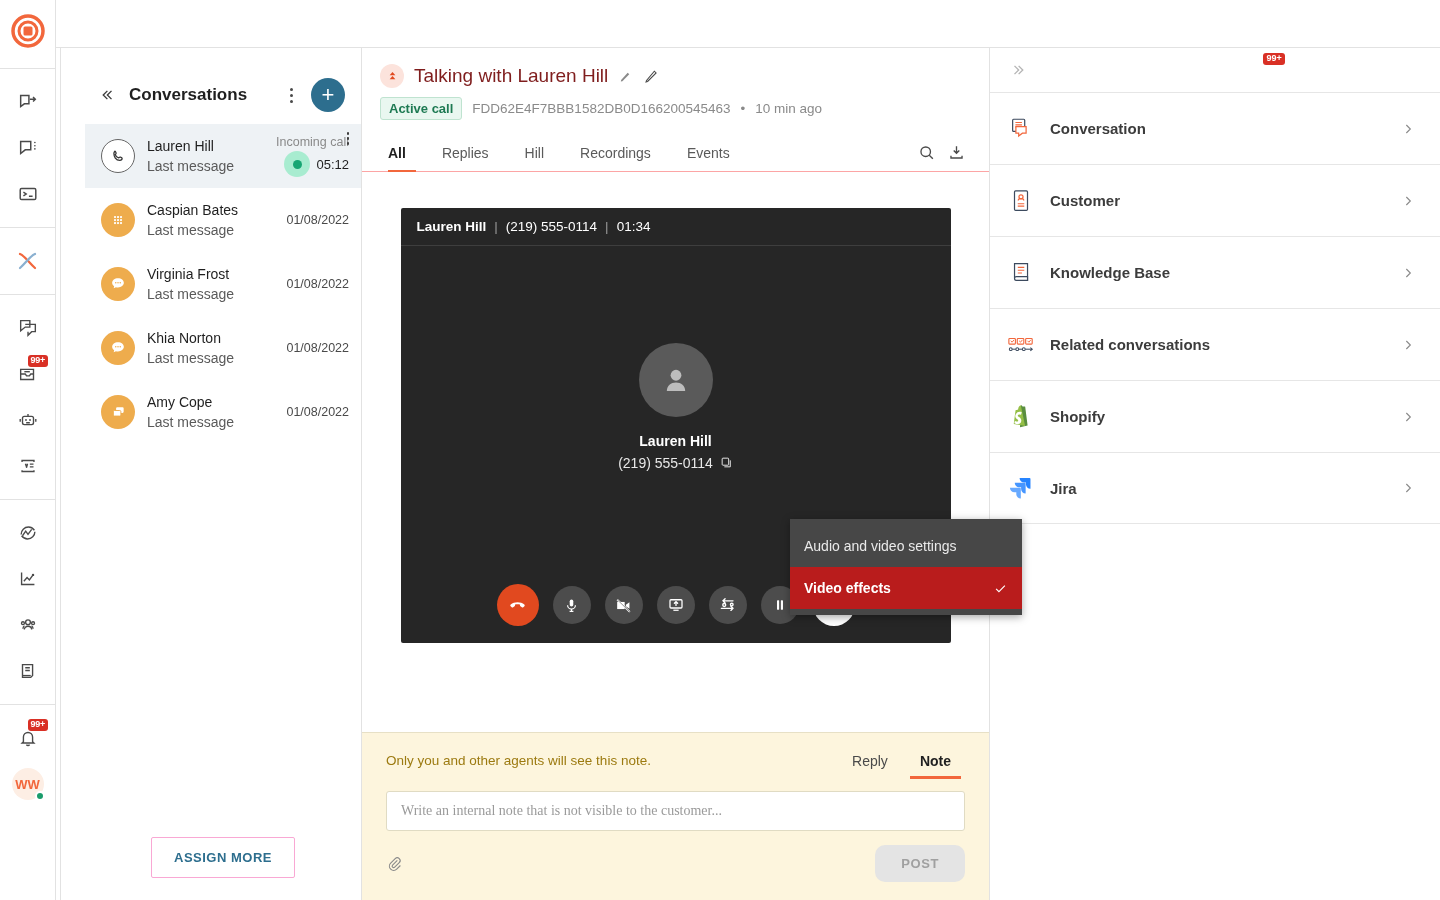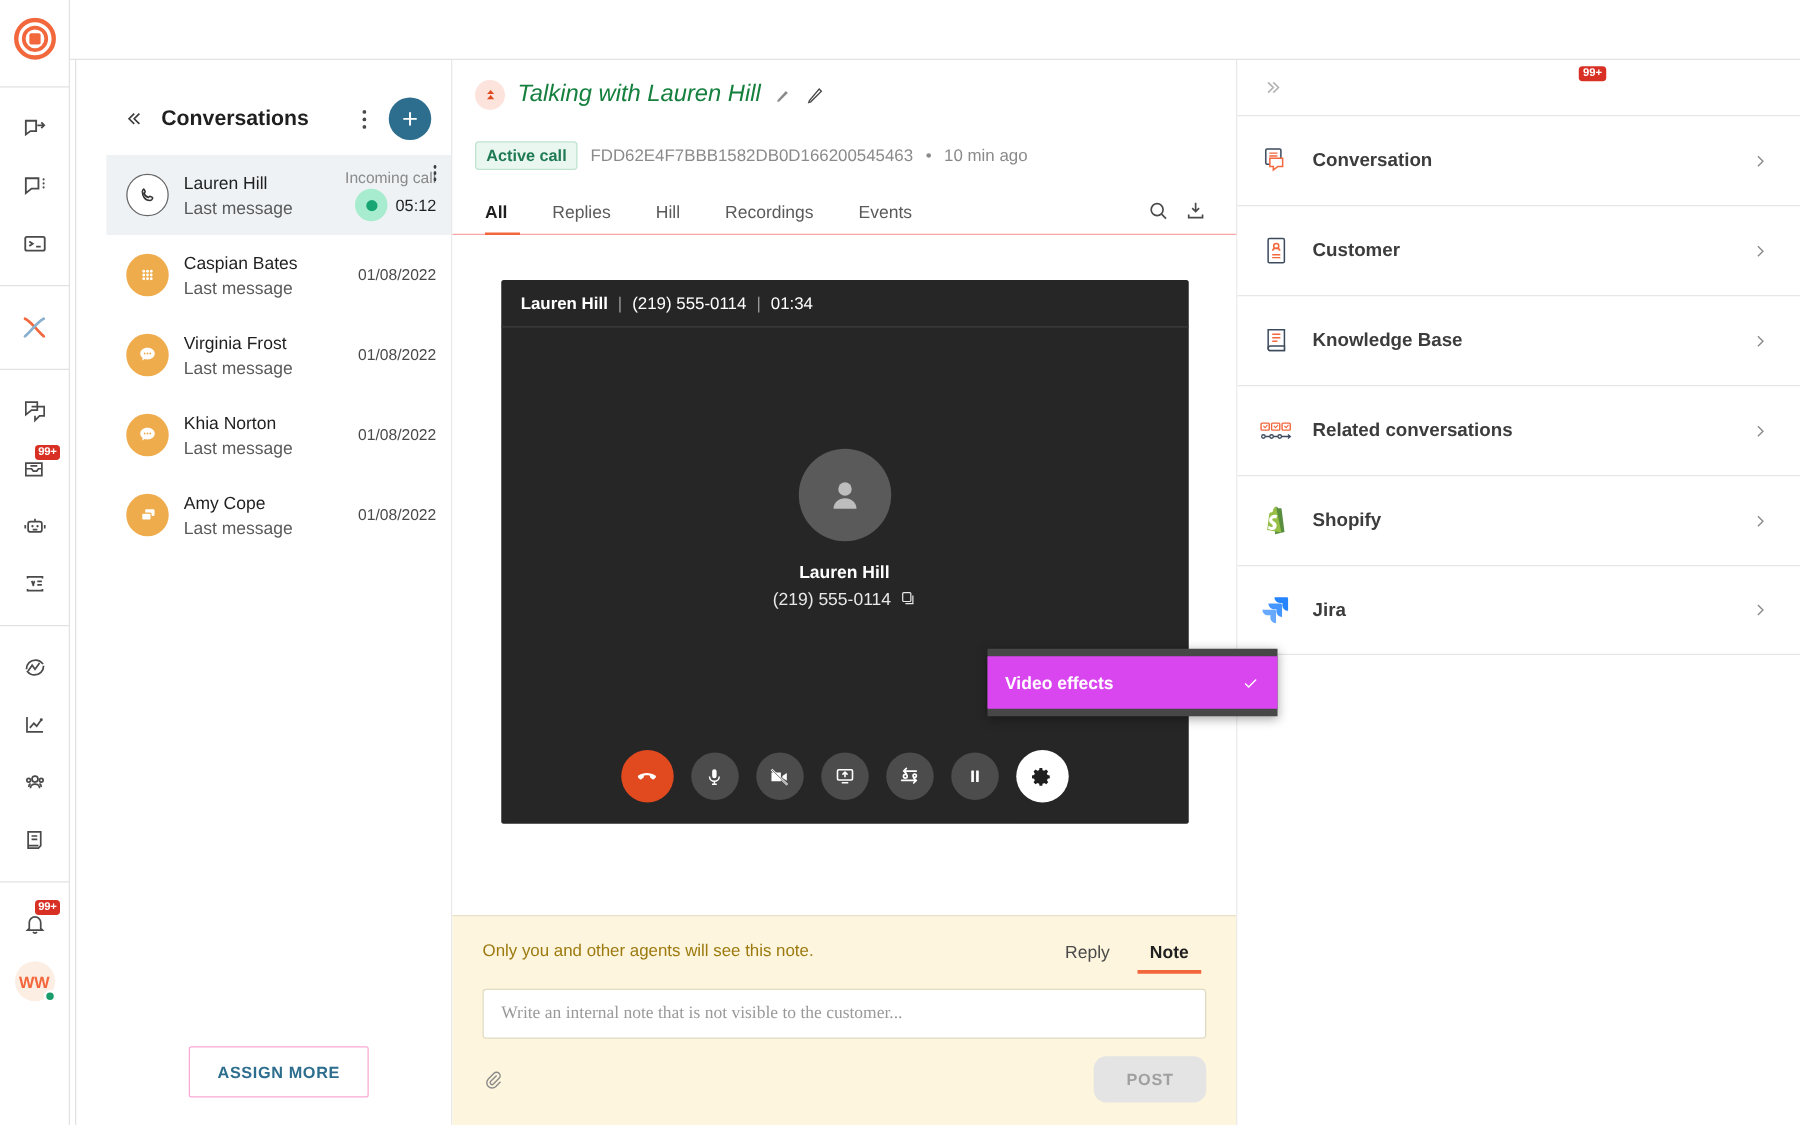--- a/index.html
+++ b/index.html
@@ -135,23 +135,23 @@
     display: flex; flex-direction: column;
     border-right: 1px solid #e2e2e2;
   }
   .conv-header { padding: 16px 18px 0 18px; }
   .conv-header-top { display: flex; align-items: center; gap: 10px; }
   .chan-ico {
     width: 24px; height: 24px; border-radius: 50%;
     background: #fce3dc; display: flex; align-items: center; justify-content: center;
     flex: 0 0 24px;
   }
-  .conv-h-title { font-size: 19px; color: #15803d; font-style: italic; }
+  .conv-h-title { font-size: 19px; color: #7f1d1d; }
   .pencil { cursor: pointer; display: flex; align-items: center; }
-  .conv-header-sub { display: flex; align-items: center; gap: 10px; margin-top: 25px; }
+  .conv-header-sub { display: flex; align-items: center; gap: 10px; margin-top: 9px; }
   .active-badge {
     border: 1px solid #bfe3d0; background: #e9f7f0; color: #1e7a53;
     font-size: 13px; font-weight: bold; padding: 3px 8px; border-radius: 3px;
   }
   .conv-meta { font-size: 13.5px; color: #8a8a8a; }
 
   .tabs-bar {
     display: flex; align-items: center; gap: 0;
     border-bottom: 1px solid #fca5a5; margin-top: 14px;
     padding: 0 18px; height: 38px;
@@ -202,21 +202,21 @@
   
   .ctxmenu {
     position: absolute; left: 790px; top: 519px;
     width: 232px; background: #474747; z-index: 40;
     padding: 6px 0; box-shadow: 0 2px 8px rgba(0,0,0,0.35);
   }
   .ctxitem {
     height: 42px; display: flex; align-items: center; justify-content: space-between;
     padding: 0 14px; color: #eaeaea; font-size: 14px; cursor: pointer;
   }
-  .ctxitem.sel { background: #d946ef; color: #fff; font-weight: bold; gap: 28px; }
+  .ctxitem.sel { background: #b91c1c; color: #fff; font-weight: bold; gap: 28px; }
 
   
   .composer {
     background: #fdf5dd; border-top: 1px solid #e7e0c6;
     padding: 14px 24px 18px 24px;
   }
   .comp-top { display: flex; align-items: flex-start; }
   .comp-note { font-size: 13.5px; color: #9c7a10; flex: 1; padding-top: 6px; }
   .comp-tabs { display: flex; gap: 4px; justify-content: space-between; }
   .comp-tab {
@@ -829,20 +829,23 @@
       <span class="panel-label">Jira</span>
       <span class="chev">
         <svg width="16" height="16" viewBox="0 0 24 24" fill="none" stroke="#8a8a8a" stroke-width="1.7">
             <path d="M9.5 6 15.5 12l-6 6"></path>
           </svg>
       </span>
     </div>
   </div>
 
   <div class="ctxmenu">
+    <div class="ctxitem">
+      <span>Audio and video settings</span>
+    </div>
     <div class="ctxitem sel">
       <span>Video effects</span>
       <svg width="15" height="15" viewBox="0 0 24 24" fill="none" stroke="#fff" stroke-width="1.8">
         <path d="M5 12.5 9.5 17 19 7.5"></path>
       </svg>
     </div>
   </div>
 
 </div>
 

